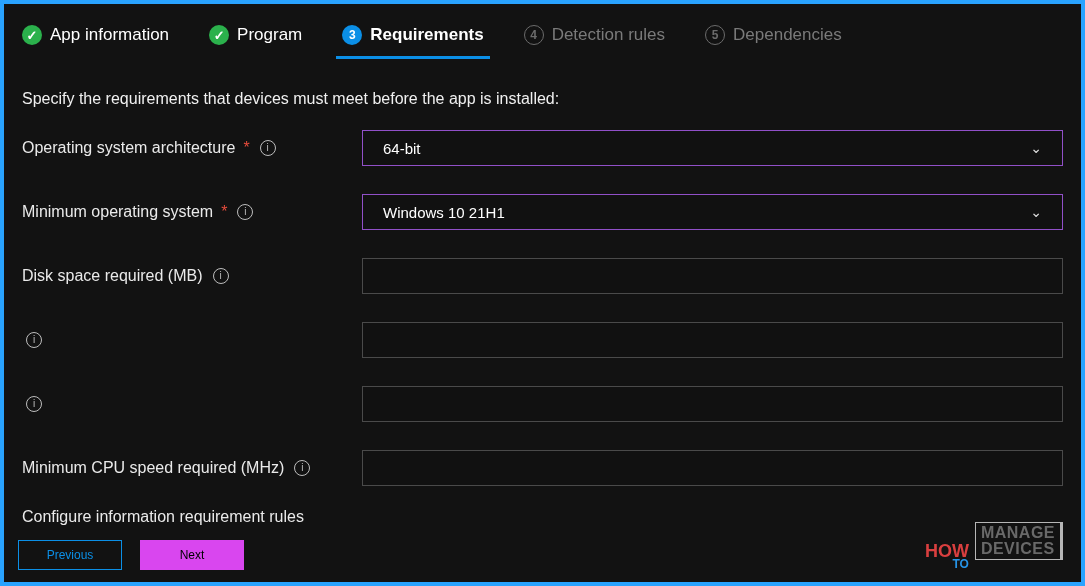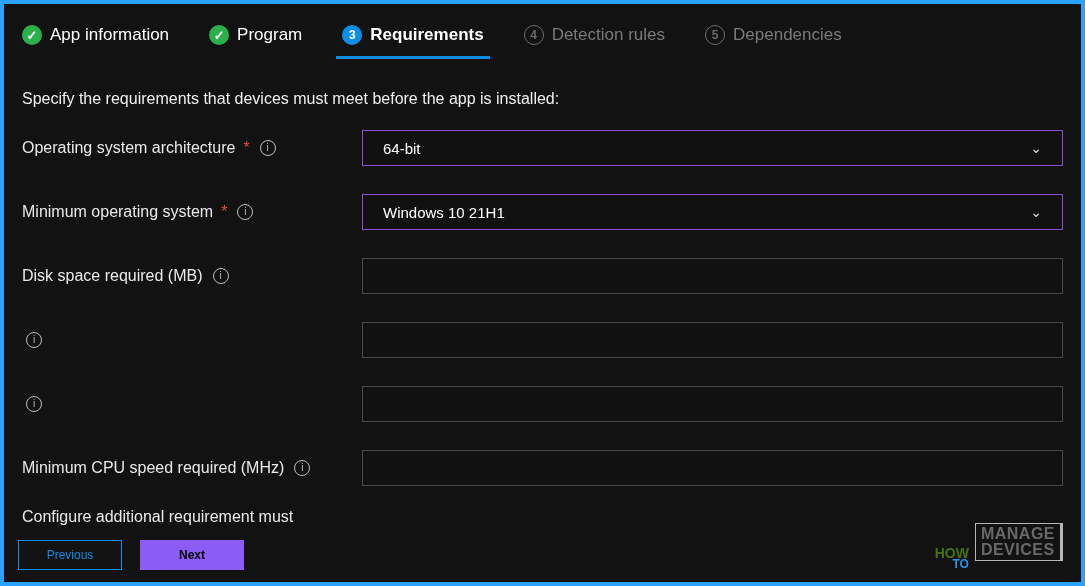--- a/index.html
+++ b/index.html
@@ -144,34 +144,33 @@
   justify-content: center;
   cursor: pointer;
   border: 1px solid transparent;
 }
 .btn.secondary {
   background: transparent;
   color: #0b8fe6;
   border: 1px solid #0b8fe6;
 }
 .btn.primary {
-  background: #8b5cf6;
+  background: #d946ef;
   color: #000;
-  font-weight: bold;
 }
 .watermark {
   position: absolute;
   right: 18px;
   bottom: 12px;
   display: flex;
   align-items: center;
   gap: 6px;
   opacity: 0.9;
 }
-.wm-how { font-size: 14px; font-weight: 800; color: #4d7c0f; line-height: 0.9; text-align: right; margin-top: 32px; }
+.wm-how { font-size: 18px; font-weight: 800; color: #ef4444; line-height: 0.9; text-align: right; margin-top: 32px; }
 .wm-to { font-size: 12px; font-weight: 800; color: #29a3ff; line-height: 0.9; text-align: right; }
 .wm-box {
   border: 1px solid #c8c8c8;
   color: #737373;
   padding: 2px 5px;
   font-size: 16px;
   font-weight: 700;
   line-height: 1.0;
   letter-spacing: 0.5px;
   border-right-width: 3px;
@@ -279,21 +278,21 @@
       </div>
       <div class="fieldcol">
         <div class="textin">
           <span></span>
         </div>
       </div>
     </div>
 
   </div>
 
-  <div class="section">Configure additional requirement must</div>
+  <div class="section">Configure information requirement rules</div>
 
   <div class="footer">
     <div class="btn secondary">
       <span>Previous</span>
     </div>
     <div class="btn primary">
       <span>Next</span>
     </div>
   </div>
 

